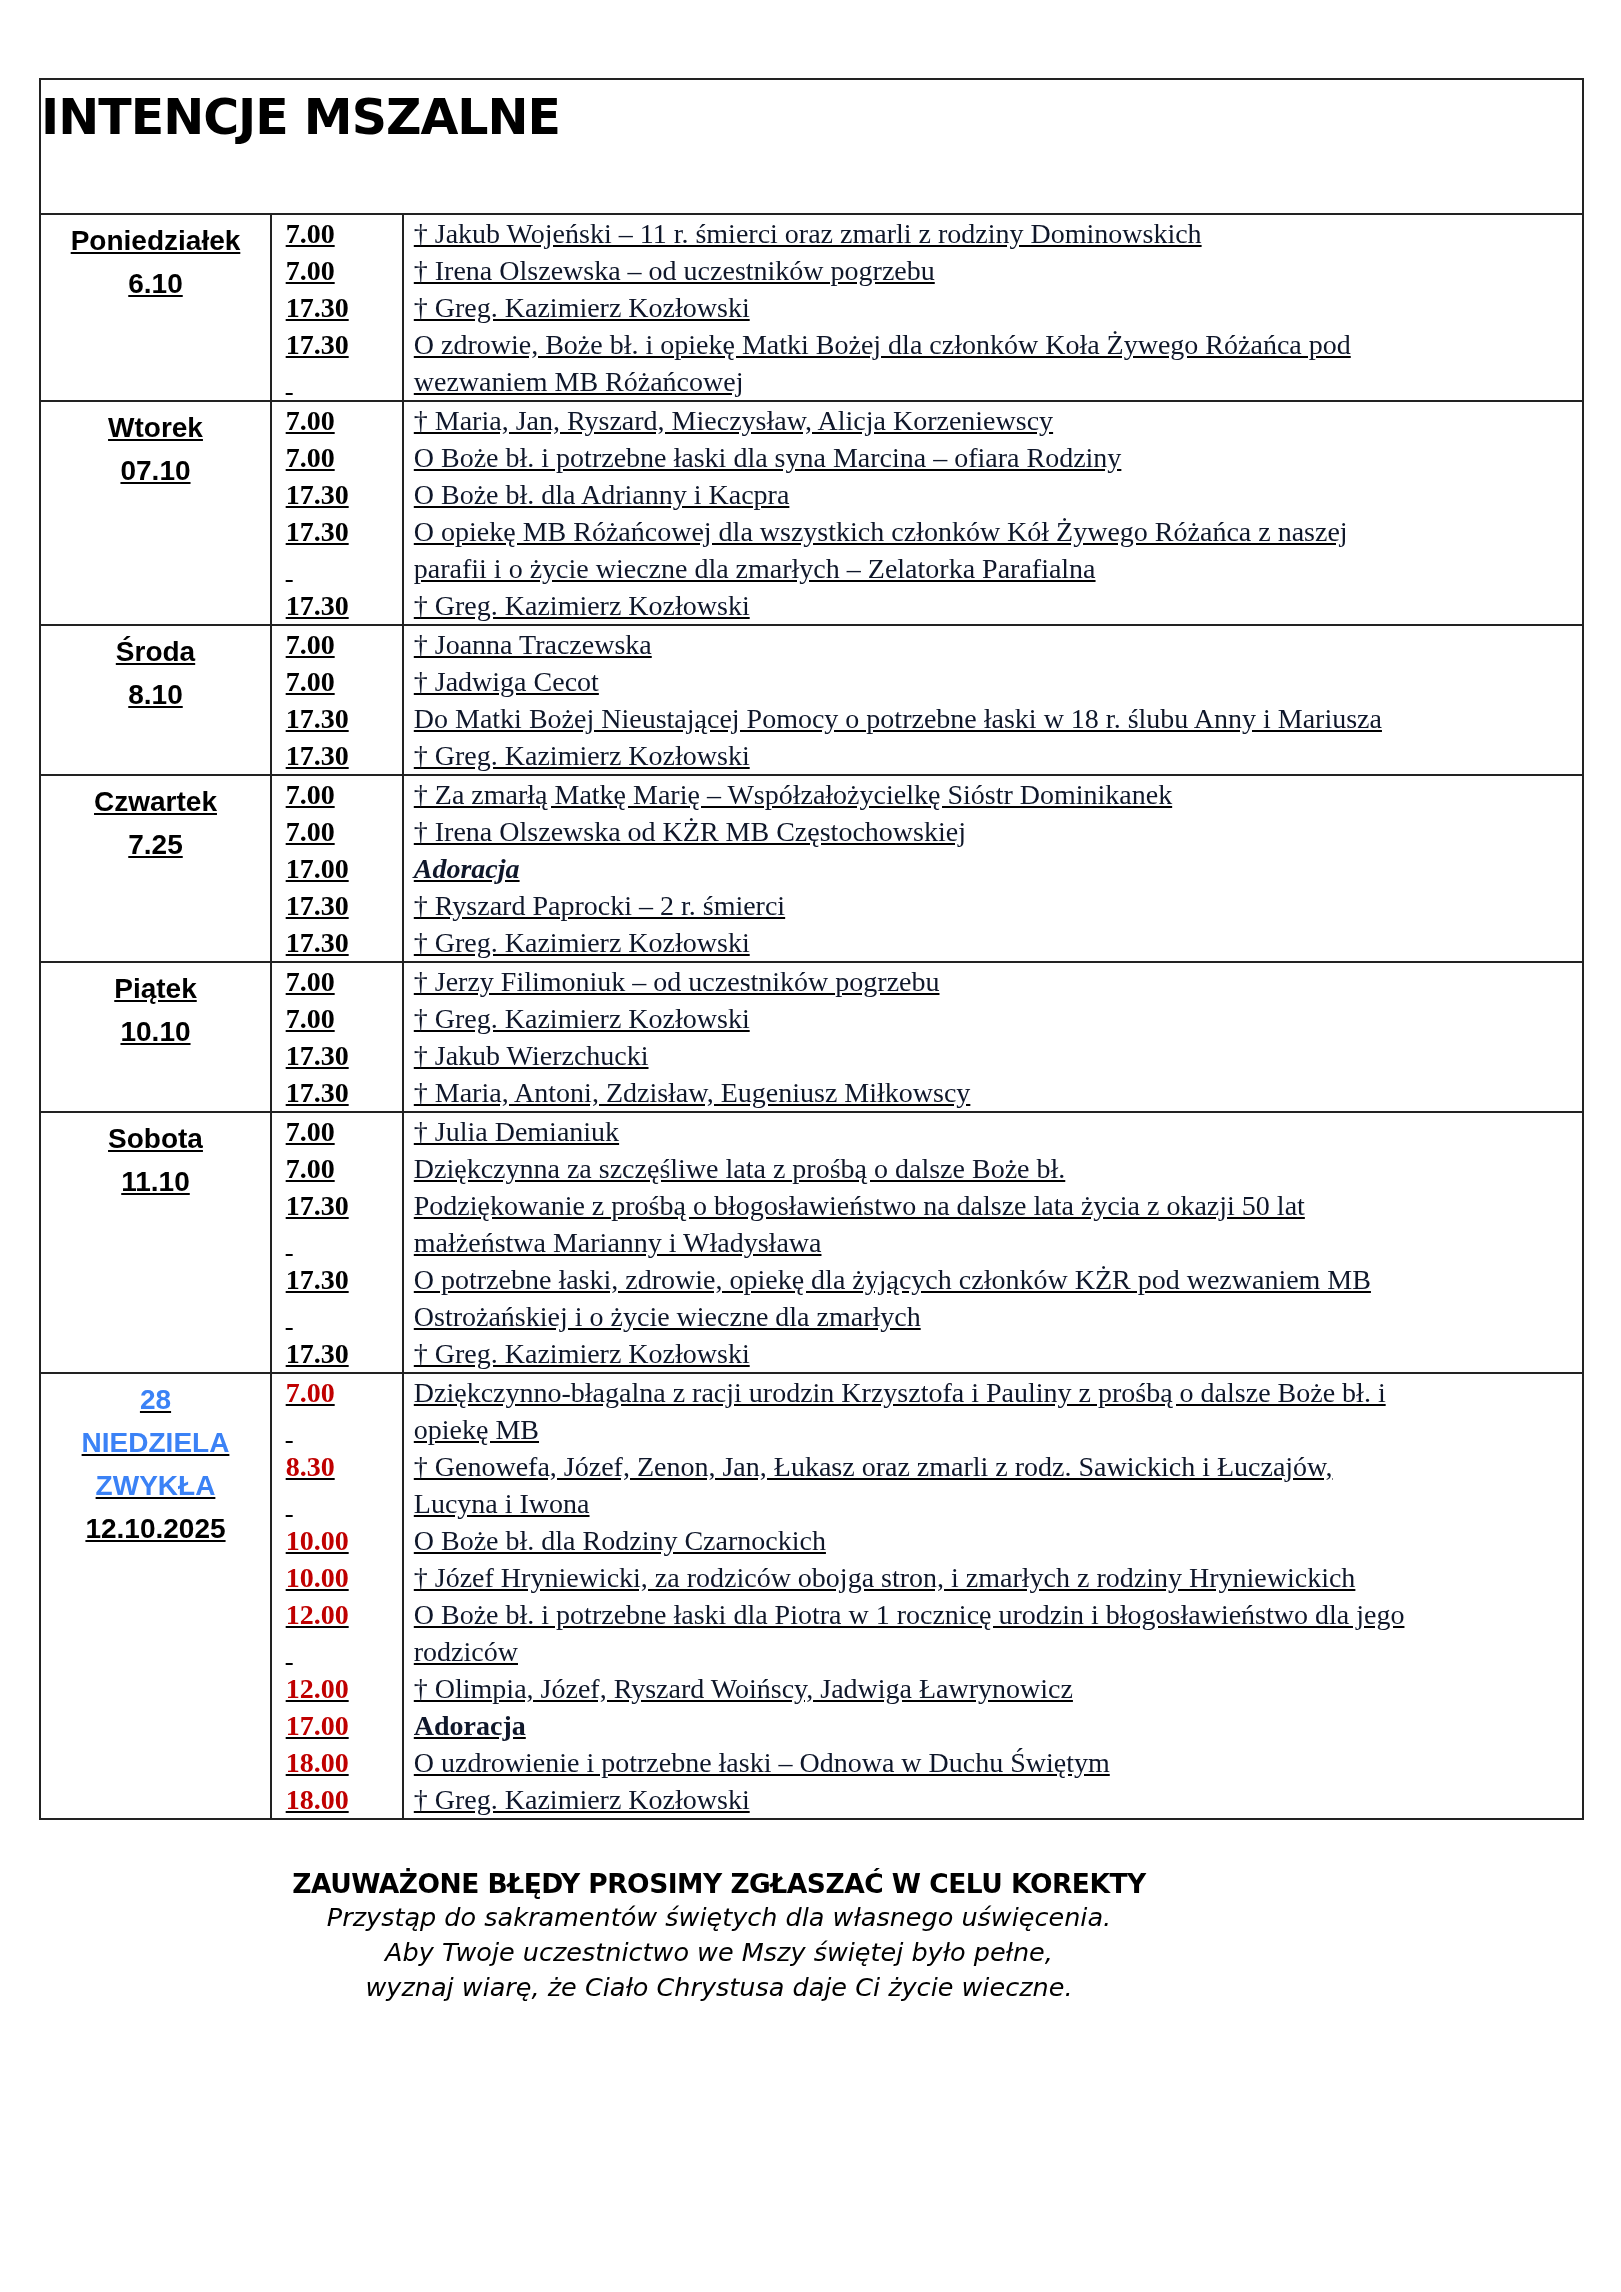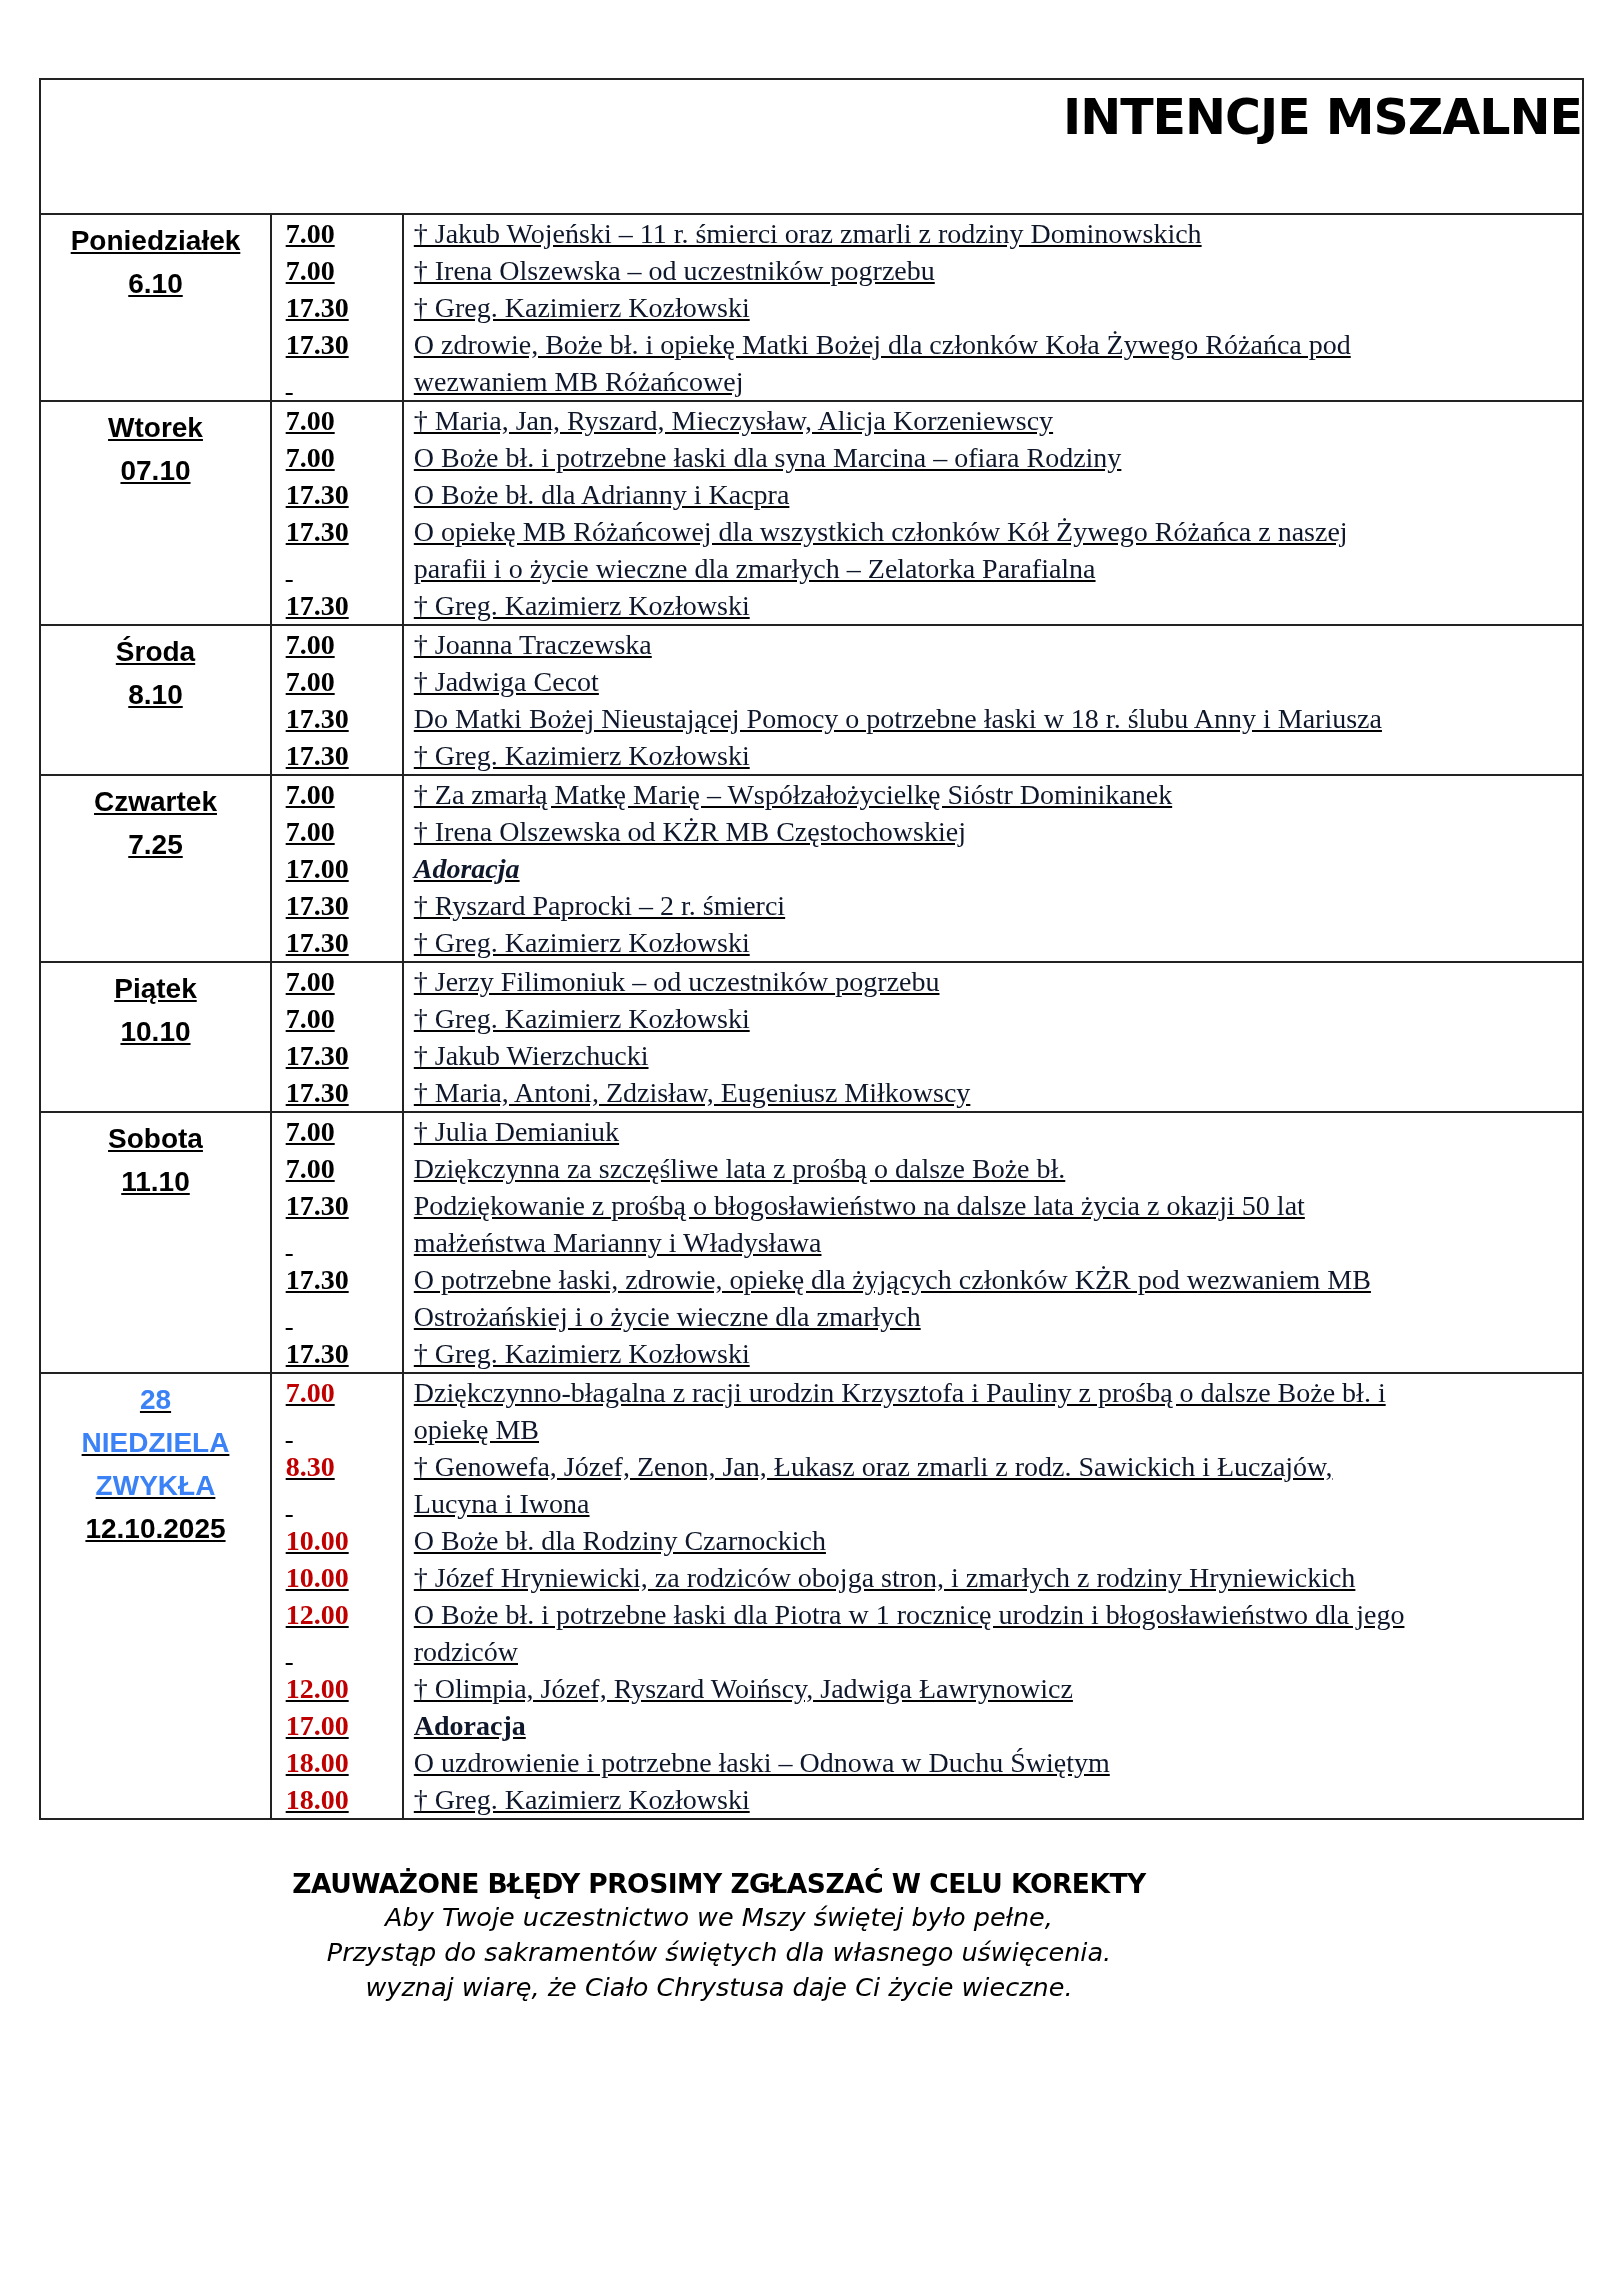--- a/index.html
+++ b/index.html
@@ -1,21 +1,21 @@
 <!DOCTYPE html>
 <html><head>
 <meta charset="utf-8">
 <style>
   html, body { margin: 0; padding: 0; background: #ffffff; }
   body { width: 1621px; height: 2293px; position: relative; overflow: hidden; }
   .sheet {
     position: absolute; left: 39px; top: 78px; width: 1545px;
     border: 2px solid #222; box-sizing: border-box;
   }
-  .title-block { text-align: right; border-bottom: 2px solid #222; height: 133px; }
+  .title-block { text-align: left; border-bottom: 2px solid #222; height: 133px; }
   .title {
     font-family: "DejaVu Sans", sans-serif; font-weight: bold; font-size: 49px;
     color: #000; padding-top: 7.8px; line-height: 59px; letter-spacing: -1px;
   }
   .dates {
     font-family: "DejaVu Sans", sans-serif; font-weight: bold; font-size: 51px;
     color: #00a650; line-height: 61px; letter-spacing: -1px;
   }
   table { border-collapse: collapse; width: 100%; table-layout: fixed; }
   col.c-day { width: 230px; }
@@ -217,17 +217,17 @@
             <span class="intent">O uzdrowienie i potrzebne łaski – Odnowa w Duchu Świętym</span>
             <span class="intent">† Greg. Kazimierz Kozłowski</span>
           </td>
         </tr>
       </tbody>
   </table>
 </div>
 
 <div class="footer">
   <div class="warn">ZAUWAŻONE BŁĘDY PROSIMY ZGŁASZAĆ W CELU KOREKTY</div>
+  <div class="line">Przystąp do sakramentów świętych dla własnego uświęcenia.</div>
   <div class="line">Aby Twoje uczestnictwo we Mszy świętej było pełne,</div>
-  <div class="line">Przystąp do sakramentów świętych dla własnego uświęcenia.</div>
   <div class="line">wyznaj wiarę, że Ciało Chrystusa daje Ci życie wieczne.</div>
 </div>
 
 
 </body></html>

